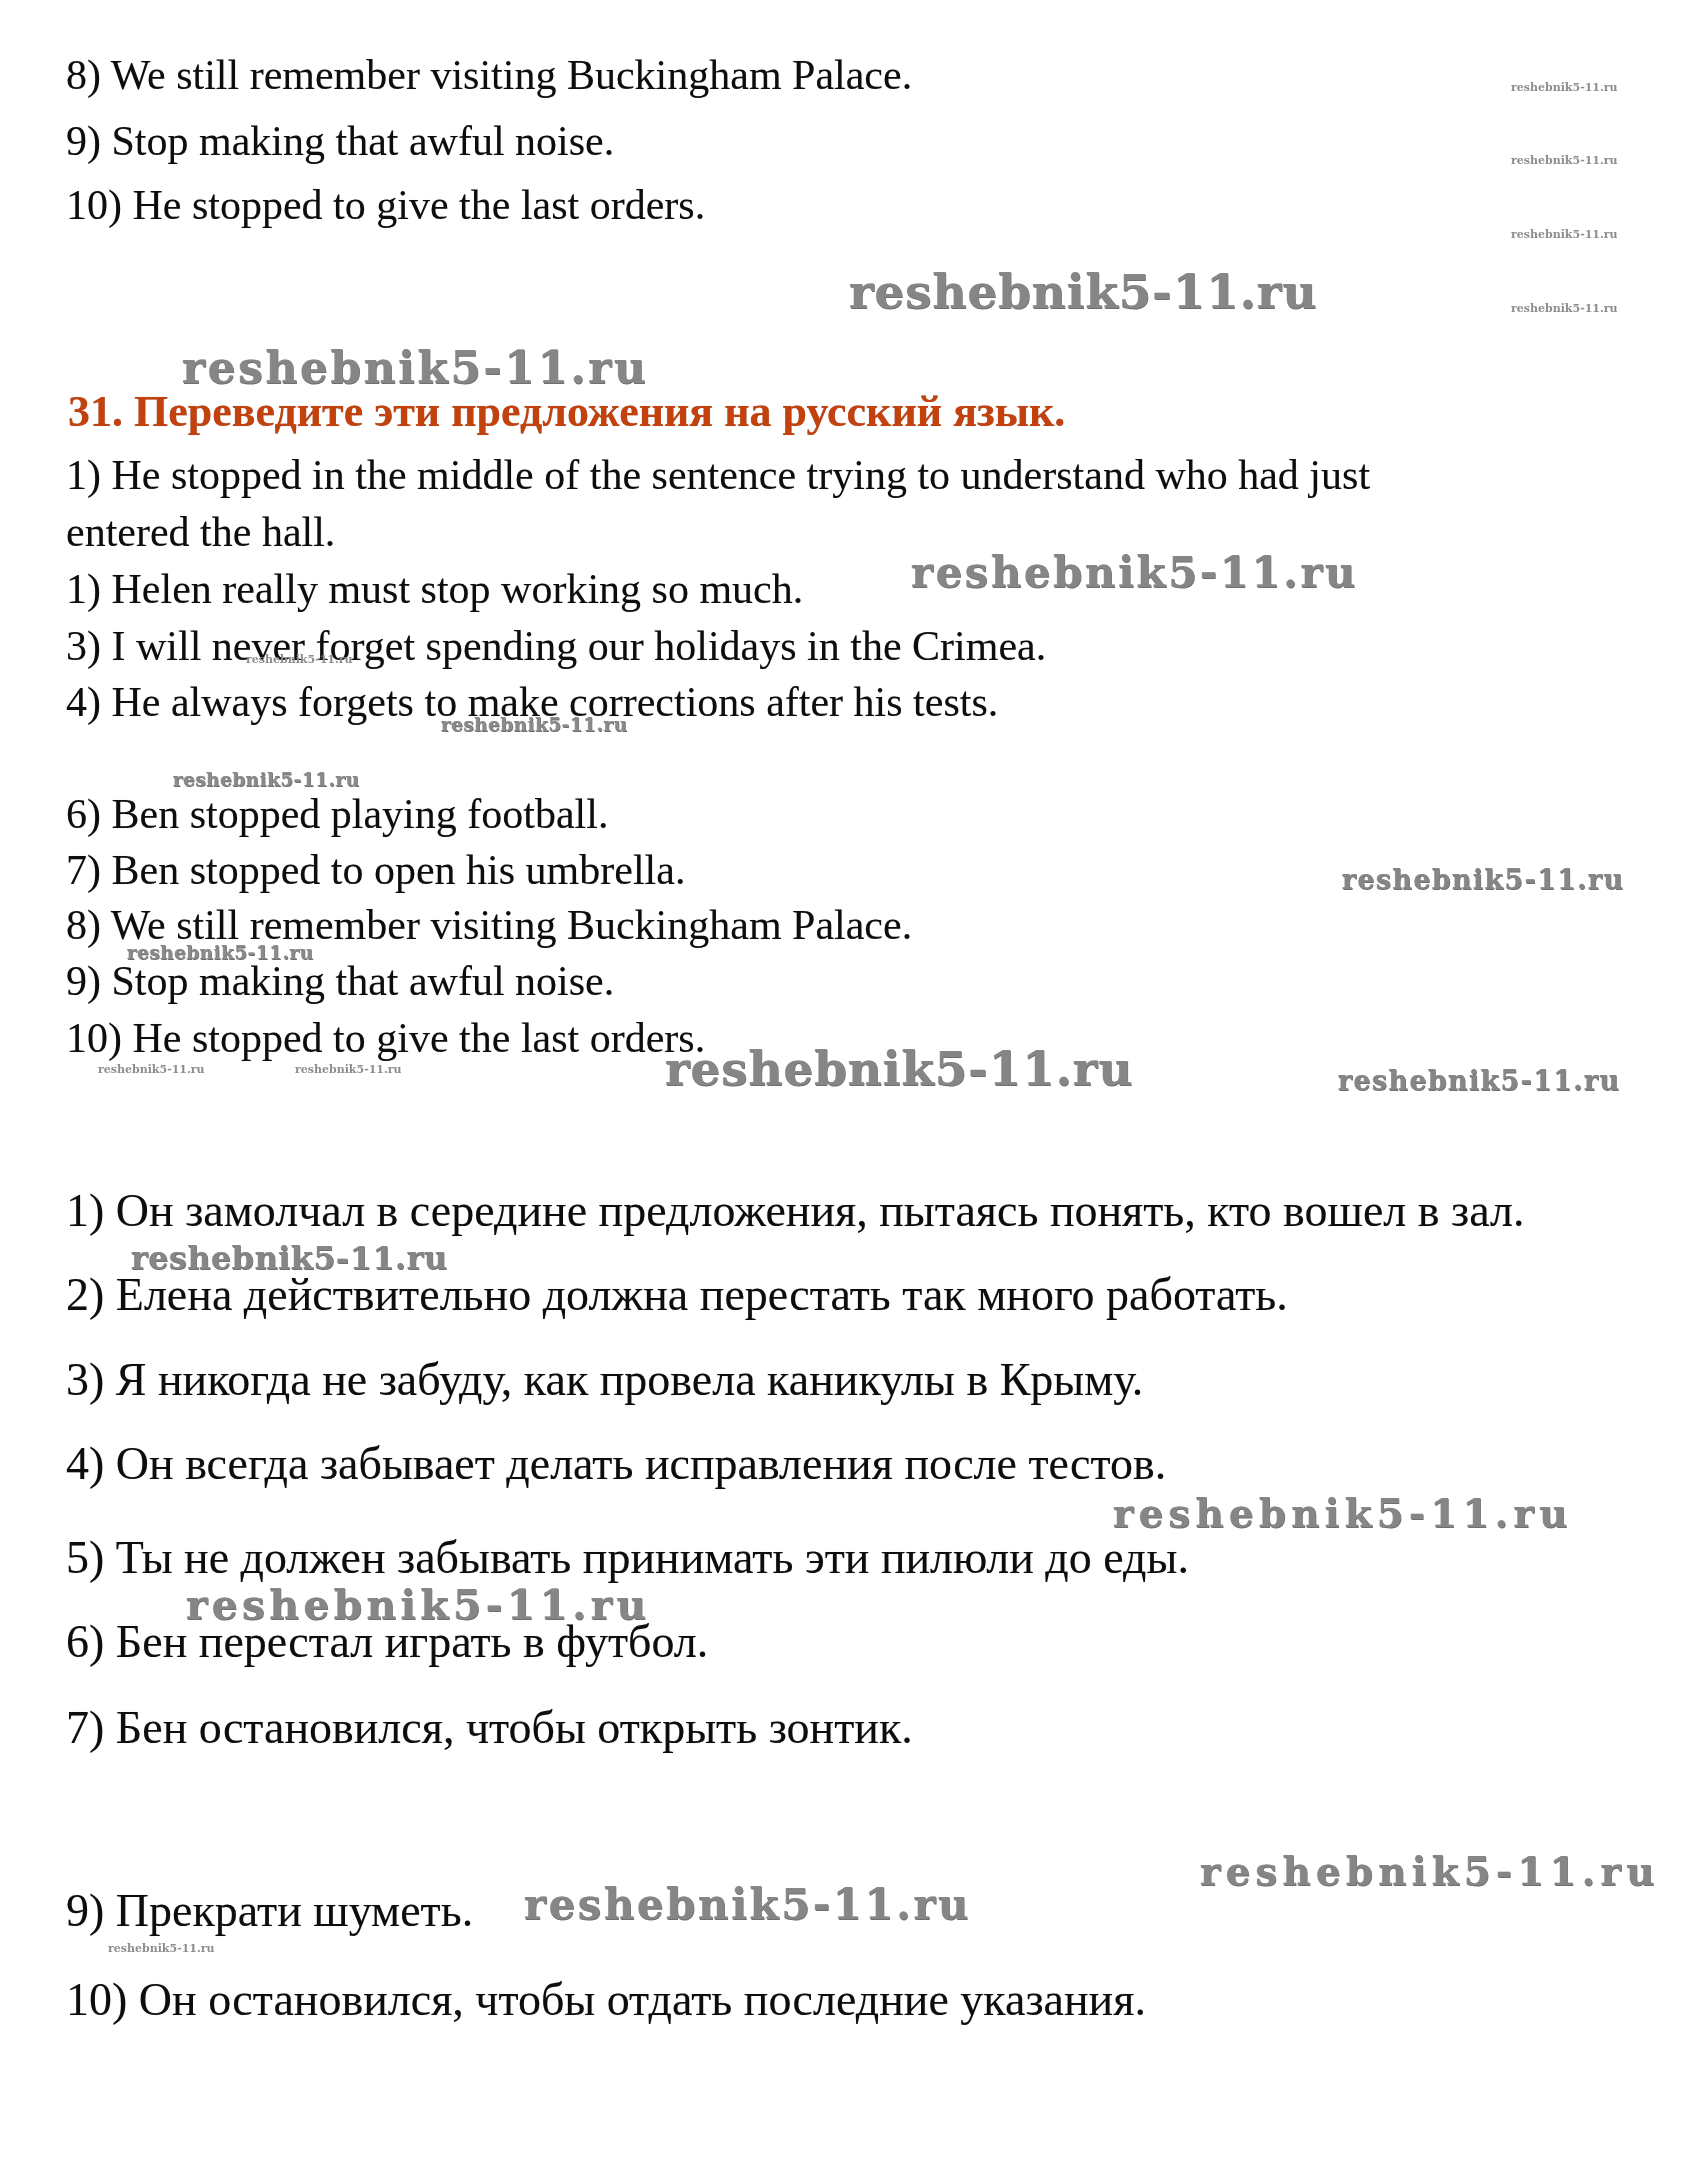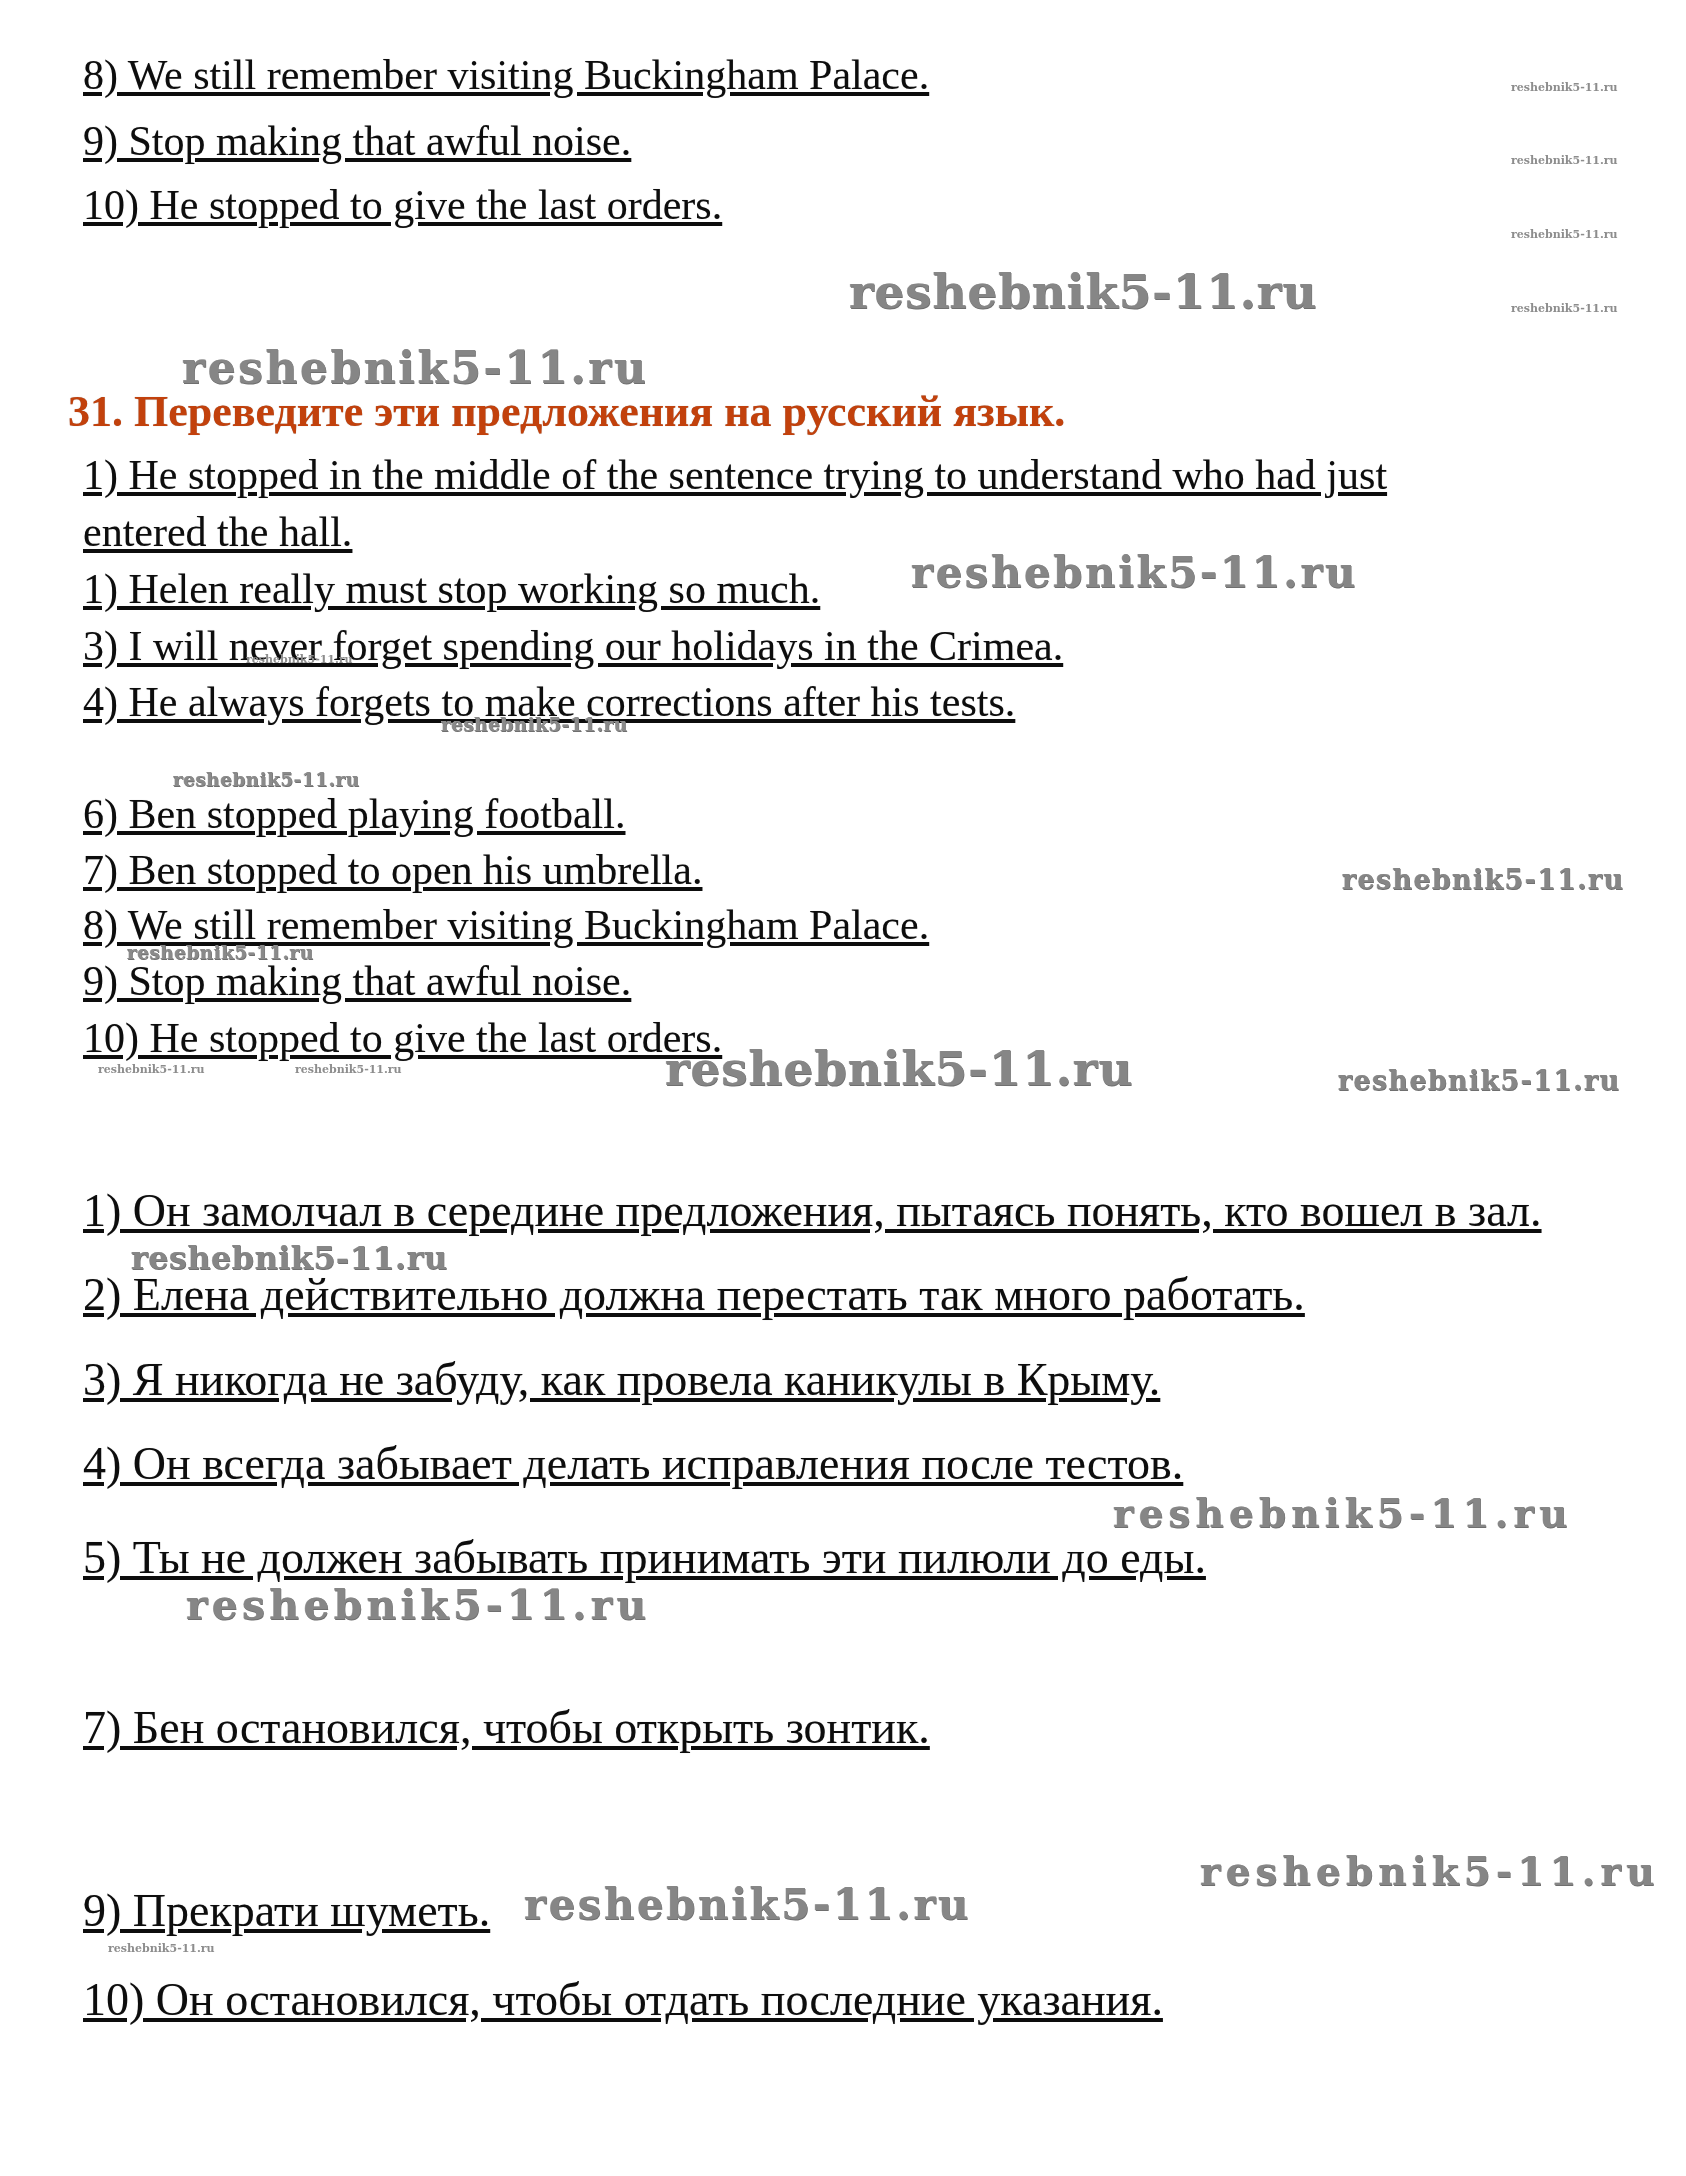--- a/index.html
+++ b/index.html
@@ -7,26 +7,25 @@
     position: relative;
     width: 1687px;
     height: 2176px;
     background: #ffffff;
     font-family: "Liberation Serif", serif;
     color: #0e0e0e;
     overflow: hidden;
   }
   .line {
     position: absolute;
-    left: 83px;
+    left: 66px;
     white-space: nowrap;
     line-height: 1.05;
     color: #0d0d0d;
     text-shadow: 0 0 0.8px rgba(0,0,0,0.28);
-    text-decoration: underline;
   }
   .en  { font-size: 42px; }
   .ru  { font-size: 46px; }
   .heading {
     position: absolute;
     left: 68px;
     font-size: 44px;
     font-weight: bold;
     white-space: nowrap;
     color: #c2410c;
@@ -91,20 +90,21 @@
   <div class="wm tiny" style="left:98px;  top:1063px">reshebnik5-11.ru</div>
   <div class="wm tiny" style="left:295px;  top:1063px">reshebnik5-11.ru</div>
   <div class="wm lg55" style="left:665px;  top:1041px">reshebnik5-11.ru</div>
   <div class="wm med" style="left:1338px; top:1065px">reshebnik5-11.ru</div>
 
   <div class="line ru" style="top:1187px">1) Он замолчал в середине предложения, пытаясь понять, кто вошел в зал.</div>
   <div class="line ru" style="top:1271px">2) Елена действительно должна перестать так много работать.</div>
   <div class="line ru" style="top:1356px">3) Я никогда не забуду, как провела каникулы в Крыму.</div>
   <div class="line ru" style="top:1440px">4) Он всегда забывает делать исправления после тестов.</div>
   <div class="line ru" style="top:1534px">5) Ты не должен забывать принимать эти пилюли до еды.</div>
+  <div class="line ru" style="top:1618px">6) Бен перестал играть в футбол.</div>
   <div class="line ru" style="top:1704px">7) Бен остановился, чтобы открыть зонтик.</div>
   <div class="line ru" style="top:1887px">9) Прекрати шуметь.</div>
   <div class="line ru" style="top:1976px">10) Он остановился, чтобы отдать последние указания.</div>
 
   <div class="wm med2" style="left:131px;  top:1239px">reshebnik5-11.ru</div>
   <div class="wm lg46" style="left:1113px; top:1490px">reshebnik5-11.ru</div>
   <div class="wm lg48" style="left:186px;  top:1581px">reshebnik5-11.ru</div>
   <div class="wm lg46" style="left:1200px; top:1848px">reshebnik5-11.ru</div>
   <div class="wm lg50" style="left:524px;  top:1880px">reshebnik5-11.ru</div>
   <div class="wm tiny" style="left:108px;  top:1942px">reshebnik5-11.ru</div>

